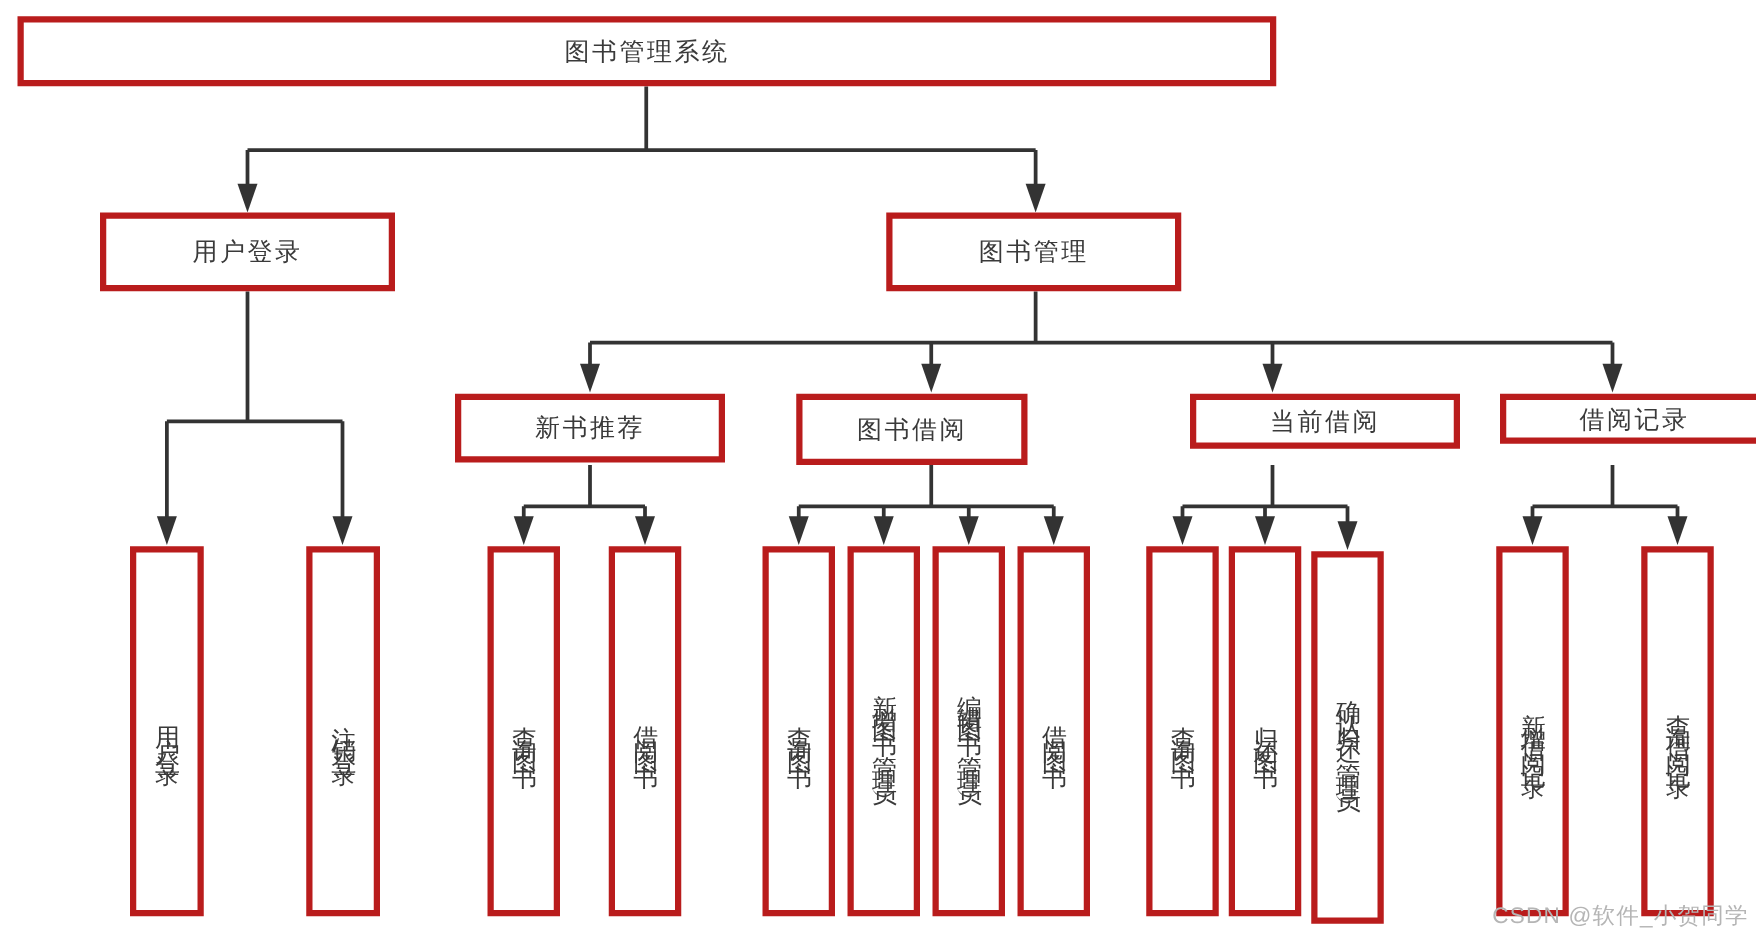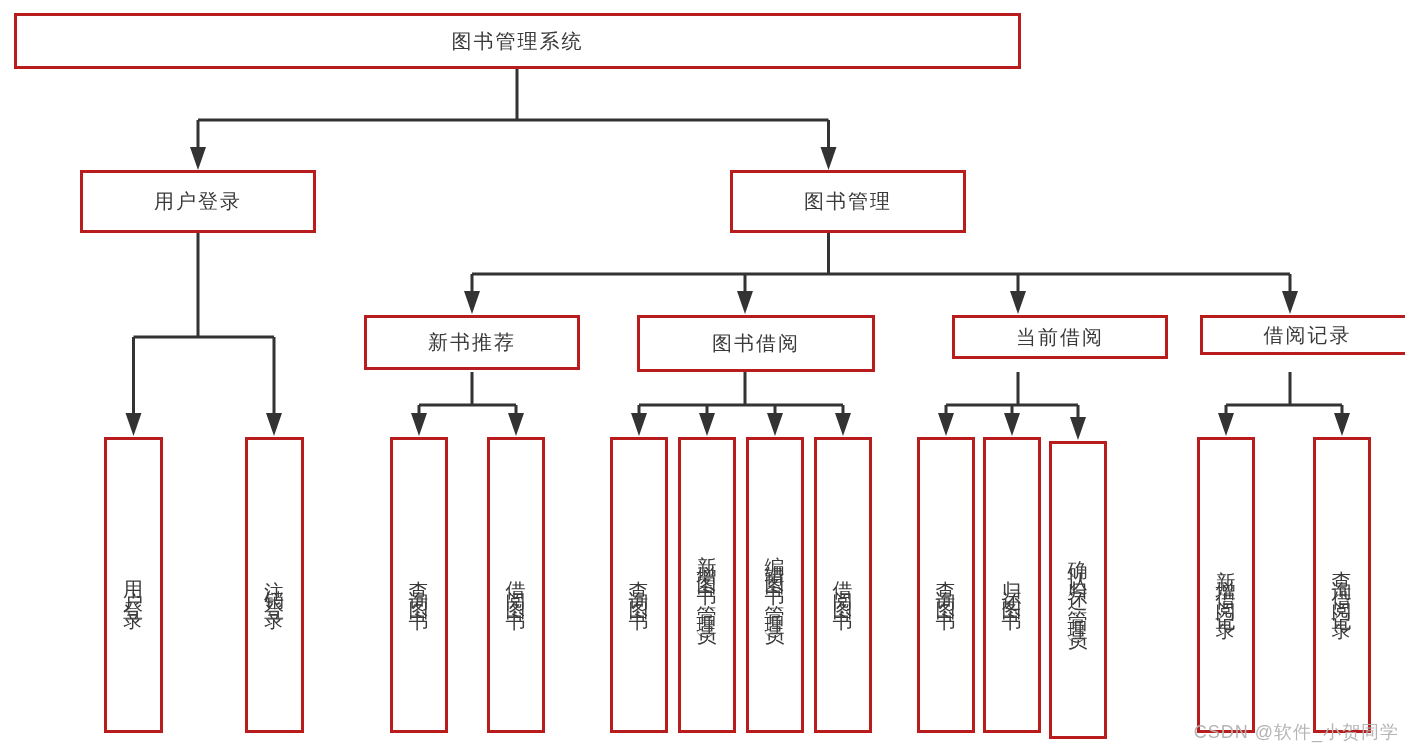--- a/index.html
+++ b/index.html
@@ -13,21 +13,21 @@
   }
   #connectors {
     position: absolute;
     left: 0; top: 0;
     width: 1405px; height: 747px;
     pointer-events: none;
   }
   .node {
     position: absolute;
     background: #ffffff;
-    border: 3px solid #b91c1c;
+    border: 5px solid #b91c1c;
     box-sizing: border-box;
     display: flex;
     align-items: center;
     justify-content: center;
     color: #3a3a3a;
     font-size: 20px;
     letter-spacing: 2px;
     text-align: right;
   }
   .node.v span {
@@ -92,28 +92,28 @@
     </g>
   </svg>
 
   <div class="node h" style="left:14px;top:13px;width:1007px;height:56px">
     <span>图书管理系统</span>
   </div>
 
   <div class="node h" style="left:80px;top:170px;width:236px;height:63px">
     <span>用户登录</span>
   </div>
-  <div class="node h" style="left:730px;top:170px;width:236px;height:63px">
+  <div class="node h" style="left:709px;top:170px;width:236px;height:63px">
     <span>图书管理</span>
   </div>
 
   <div class="node h" style="left:364px;top:315px;width:216px;height:55px">
     <span>新书推荐</span>
   </div>
-  <div class="node h" style="left:637px;top:315px;width:238px;height:57px">
+  <div class="node h" style="left:637px;top:315px;width:185px;height:57px">
     <span>图书借阅</span>
   </div>
   <div class="node h" style="left:952px;top:315px;width:216px;height:44px">
     <span>当前借阅</span>
   </div>
   <div class="node h" style="left:1200px;top:315px;width:215px;height:40px">
     <span>借阅记录</span>
   </div>
 
   <div class="node v" style="left:104px;top:437px;width:59px;height:296px">

